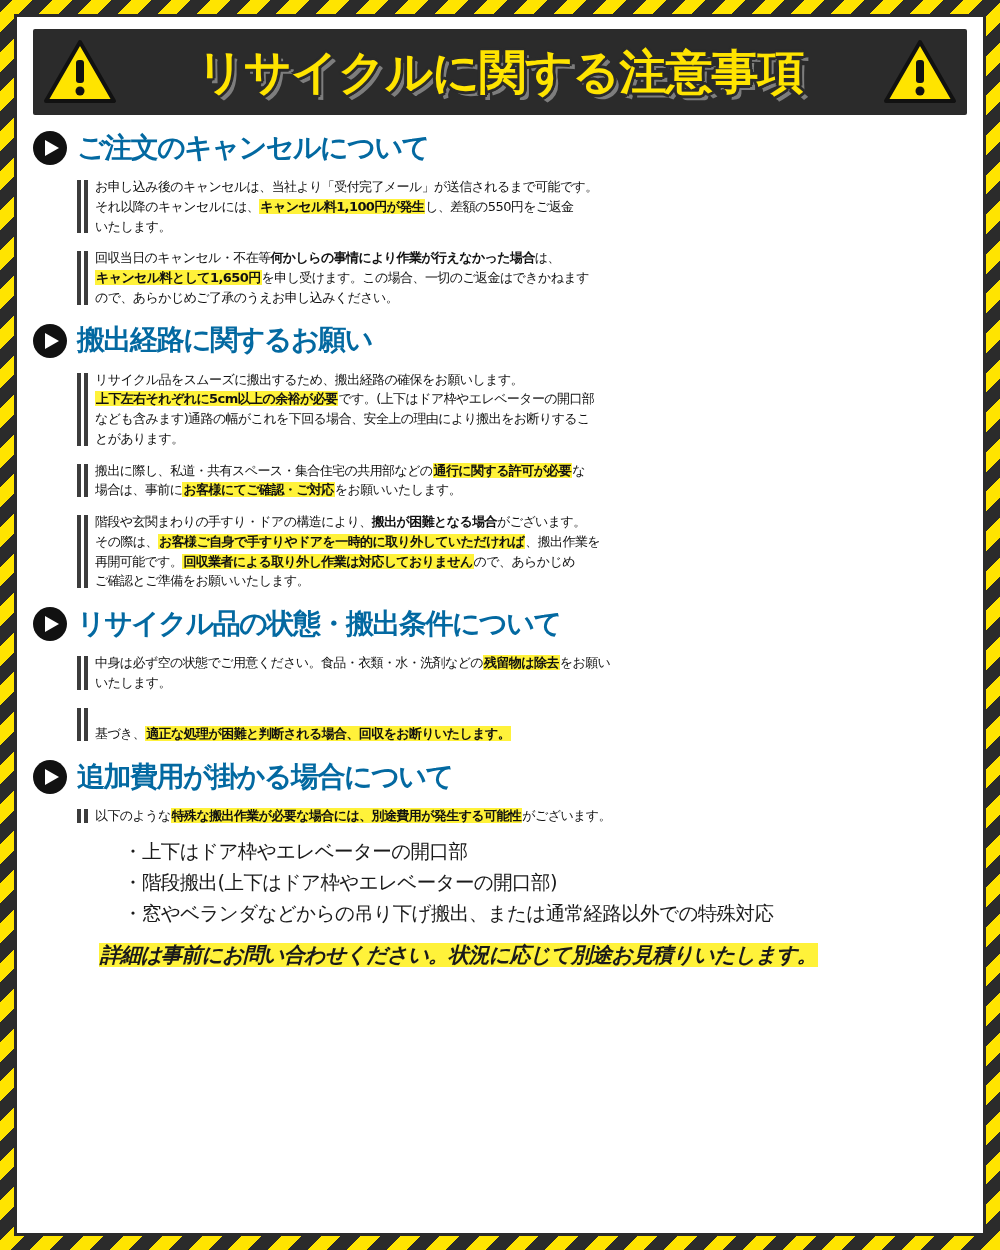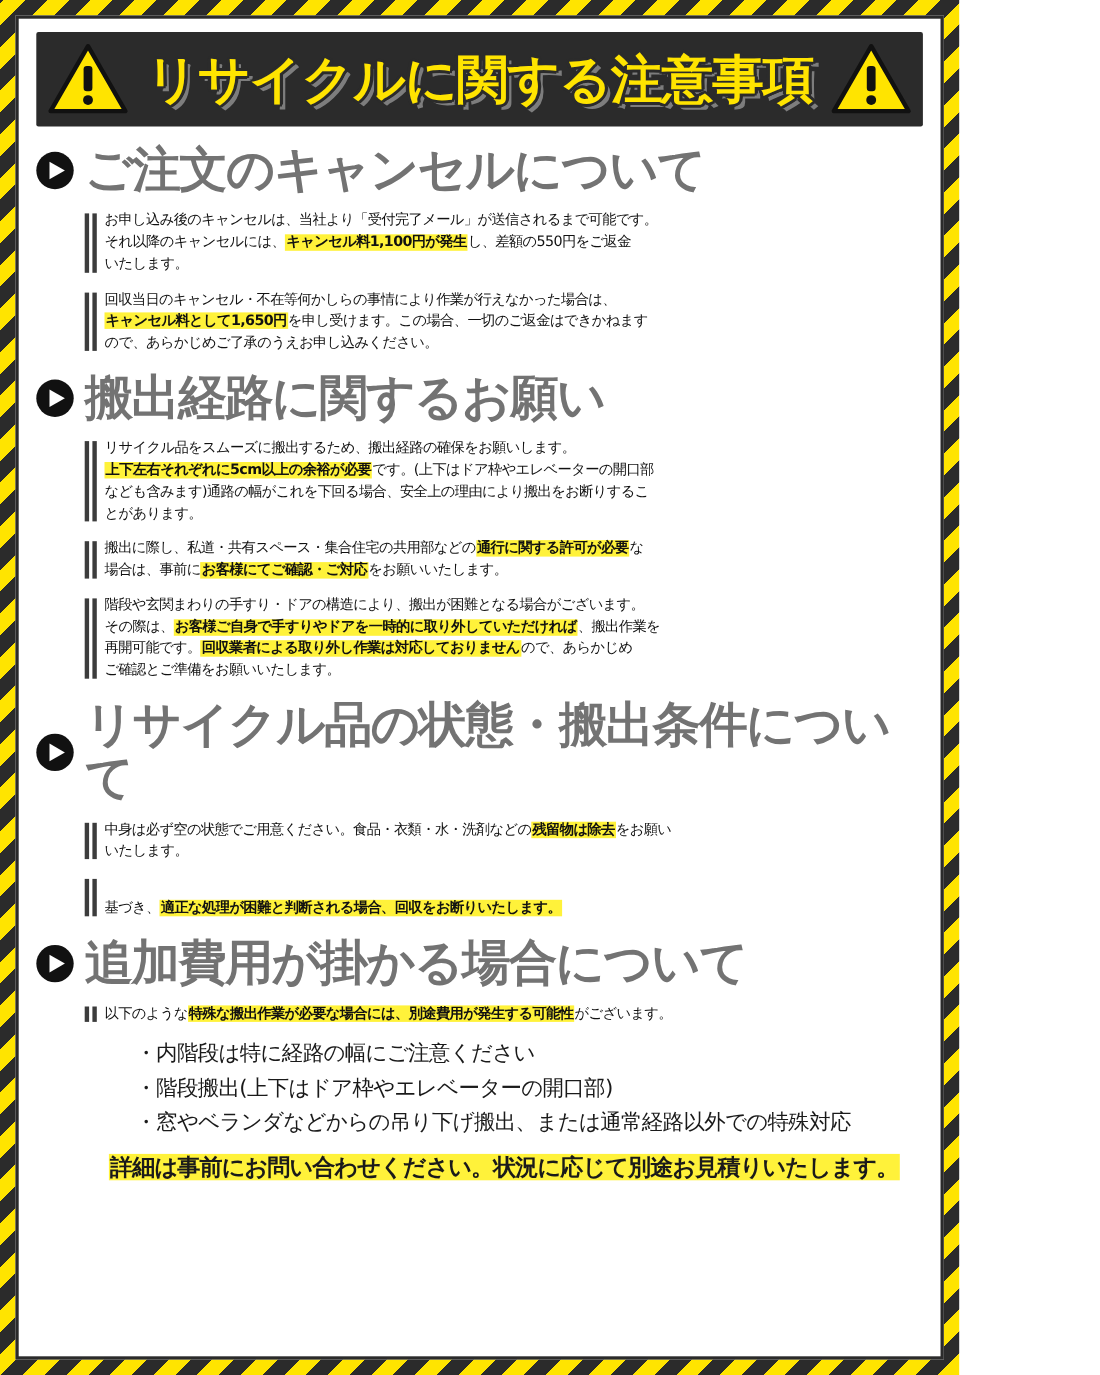--- a/index.html
+++ b/index.html
@@ -11,21 +11,21 @@
     width: 1000px;
     height: 1250px;
     font-family: "DejaVu Sans", "Liberation Sans", sans-serif;
     color: #1a1a1a;
     overflow: hidden;
   }
 
   
   .page {
     position: relative;
-    width: 872px;
+    width: 1000px;
     height: 1250px;
     box-sizing: border-box;
     background:
       repeating-linear-gradient(
         -45deg,
         #ffe400 0px, #ffe400 14px,
         #2b2b2b 14px, #2b2b2b 28px
       );
     padding: 14px;
   }
@@ -92,24 +92,24 @@
   .tri::after {
     content: "";
     position: absolute;
     left: 12px;
     top: 9px;
     border-left: 14px solid #fff;
     border-top: 8px solid transparent;
     border-bottom: 8px solid transparent;
   }
   .sec-title {
-    font-size: 44px;
+    font-size: 28px;
     font-weight: bold;
     letter-spacing: -1.5px;
-    color: #737373;
+    color: #0369a1;
     line-height: 1.1;
   }
 
   
   .para {
     position: relative;
     margin: 12px 0 0 44px;
     padding-left: 18px;
     font-size: 13px;
     line-height: 1.52;
@@ -128,36 +128,37 @@
     position: absolute;
     left: 7px; top: 3px; bottom: 3px;
     width: 4px;
     background: #3c3c3c;
   }
   .hl {
     background: #fff23a;
     font-weight: bold;
     padding: 0 1px;
   }
-  .b { font-weight: normal; }
+  .b { font-weight: bold; }
 
   
   .bullets {
     margin: 10px 0 0 90px;
     font-size: 19.5px;
     line-height: 1.6;
     letter-spacing: -0.6px;
   }
   .bullets div { white-space: nowrap; }
 
   .closing {
     margin: 12px 0 0 66px;
     font-size: 21px;
     font-weight: bold;
     letter-spacing: -0.8px;
+    font-style: italic;
   }
   .closing .hl { background: #fff23a; }
 </style>
 </head>
 <body>
 
 <div class="page">
   <div class="page-inner">
 
     <div class="header">
@@ -204,21 +205,21 @@
           <div class="para"><span>中身は必ず空の状態でご用意ください。食品・衣類・水・洗剤などの</span><span class="hl">残留物は除去</span><span>をお願い</span><br><span>いたします。</span></div>
           <div class="para"><br><span>基づき、</span><span class="hl">適正な処理が困難と判断される場合、回収をお断りいたします。</span></div>
         </div>
         <div class="section">
           <div class="sec-head">
             <span class="tri"></span>
             <span class="sec-title">追加費用が掛かる場合について</span>
           </div>
           <div class="para"><span>以下のような</span><span class="hl">特殊な搬出作業が必要な場合には、別途費用が発生する可能性</span><span>がございます。</span></div>
           <div class="bullets">
-            <div>・内階段は特に経路の幅にご注意ください</div>
+            <div>・上下はドア枠やエレベーターの開口部</div>
             <div>・階段搬出(上下はドア枠やエレベーターの開口部)</div>
             <div>・窓やベランダなどからの吊り下げ搬出、または通常経路以外での特殊対応</div>
           </div>
           <div class="closing"><span class="hl">詳細は事前にお問い合わせください。状況に応じて別途お見積りいたします。</span></div>
         </div>
       </div>
 
   </div>
 </div>
 

